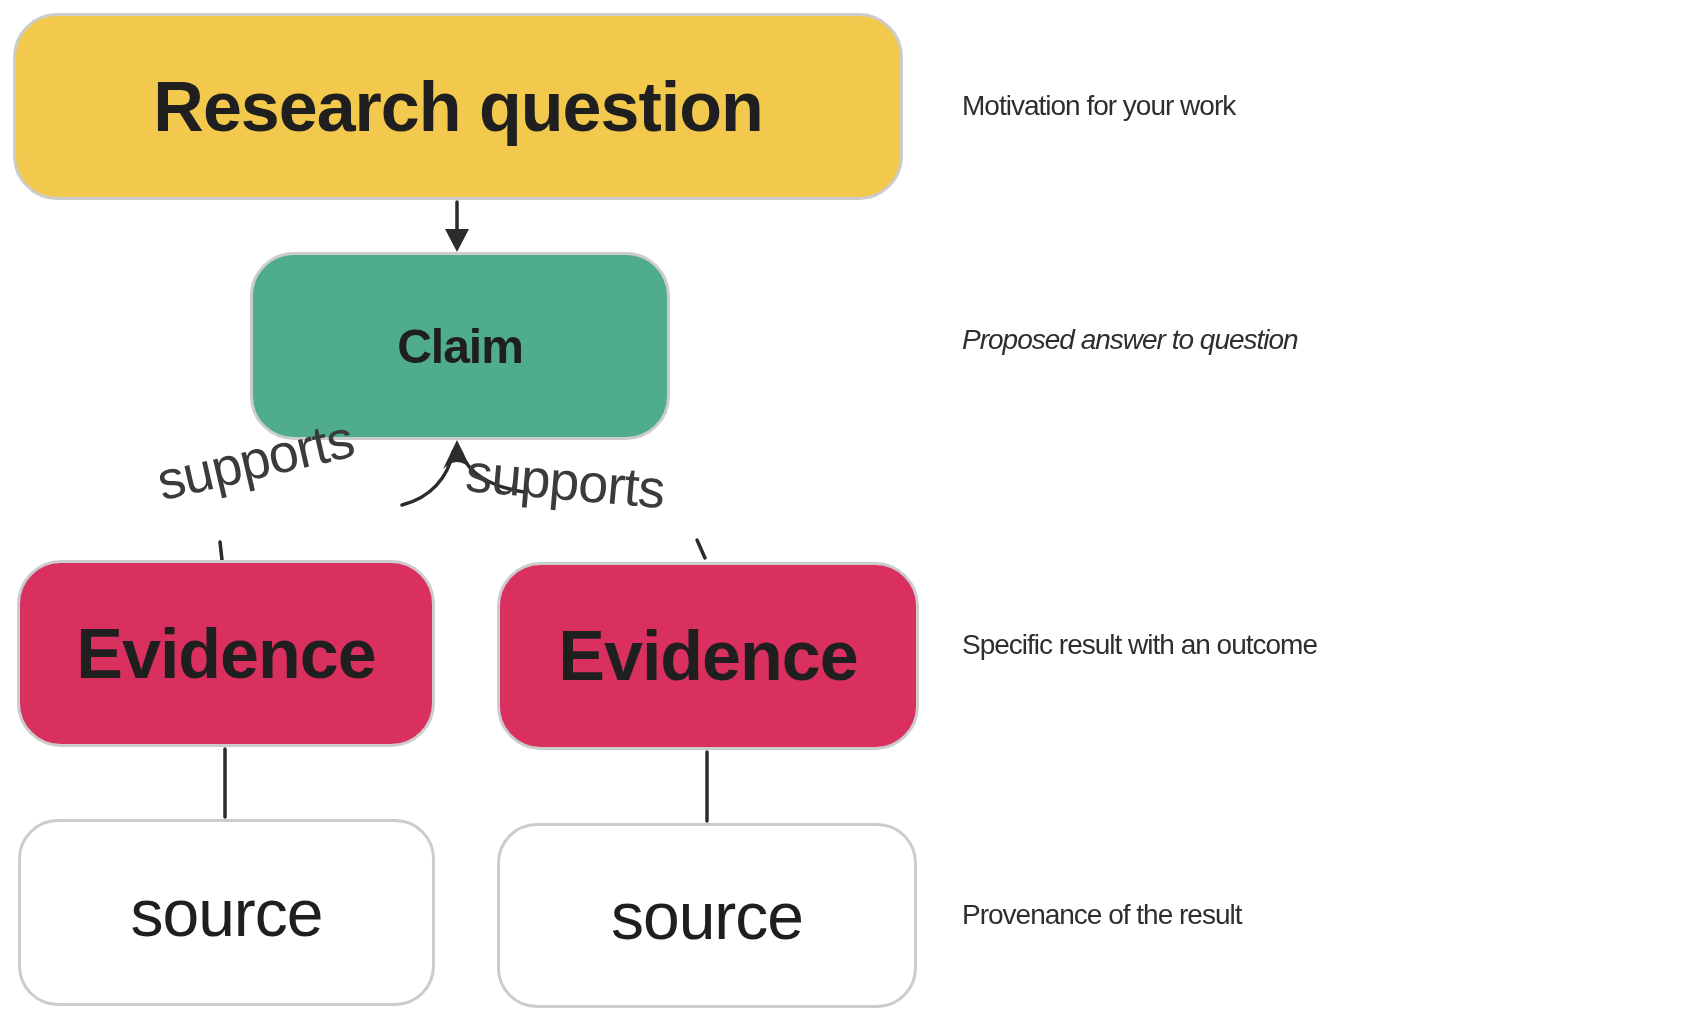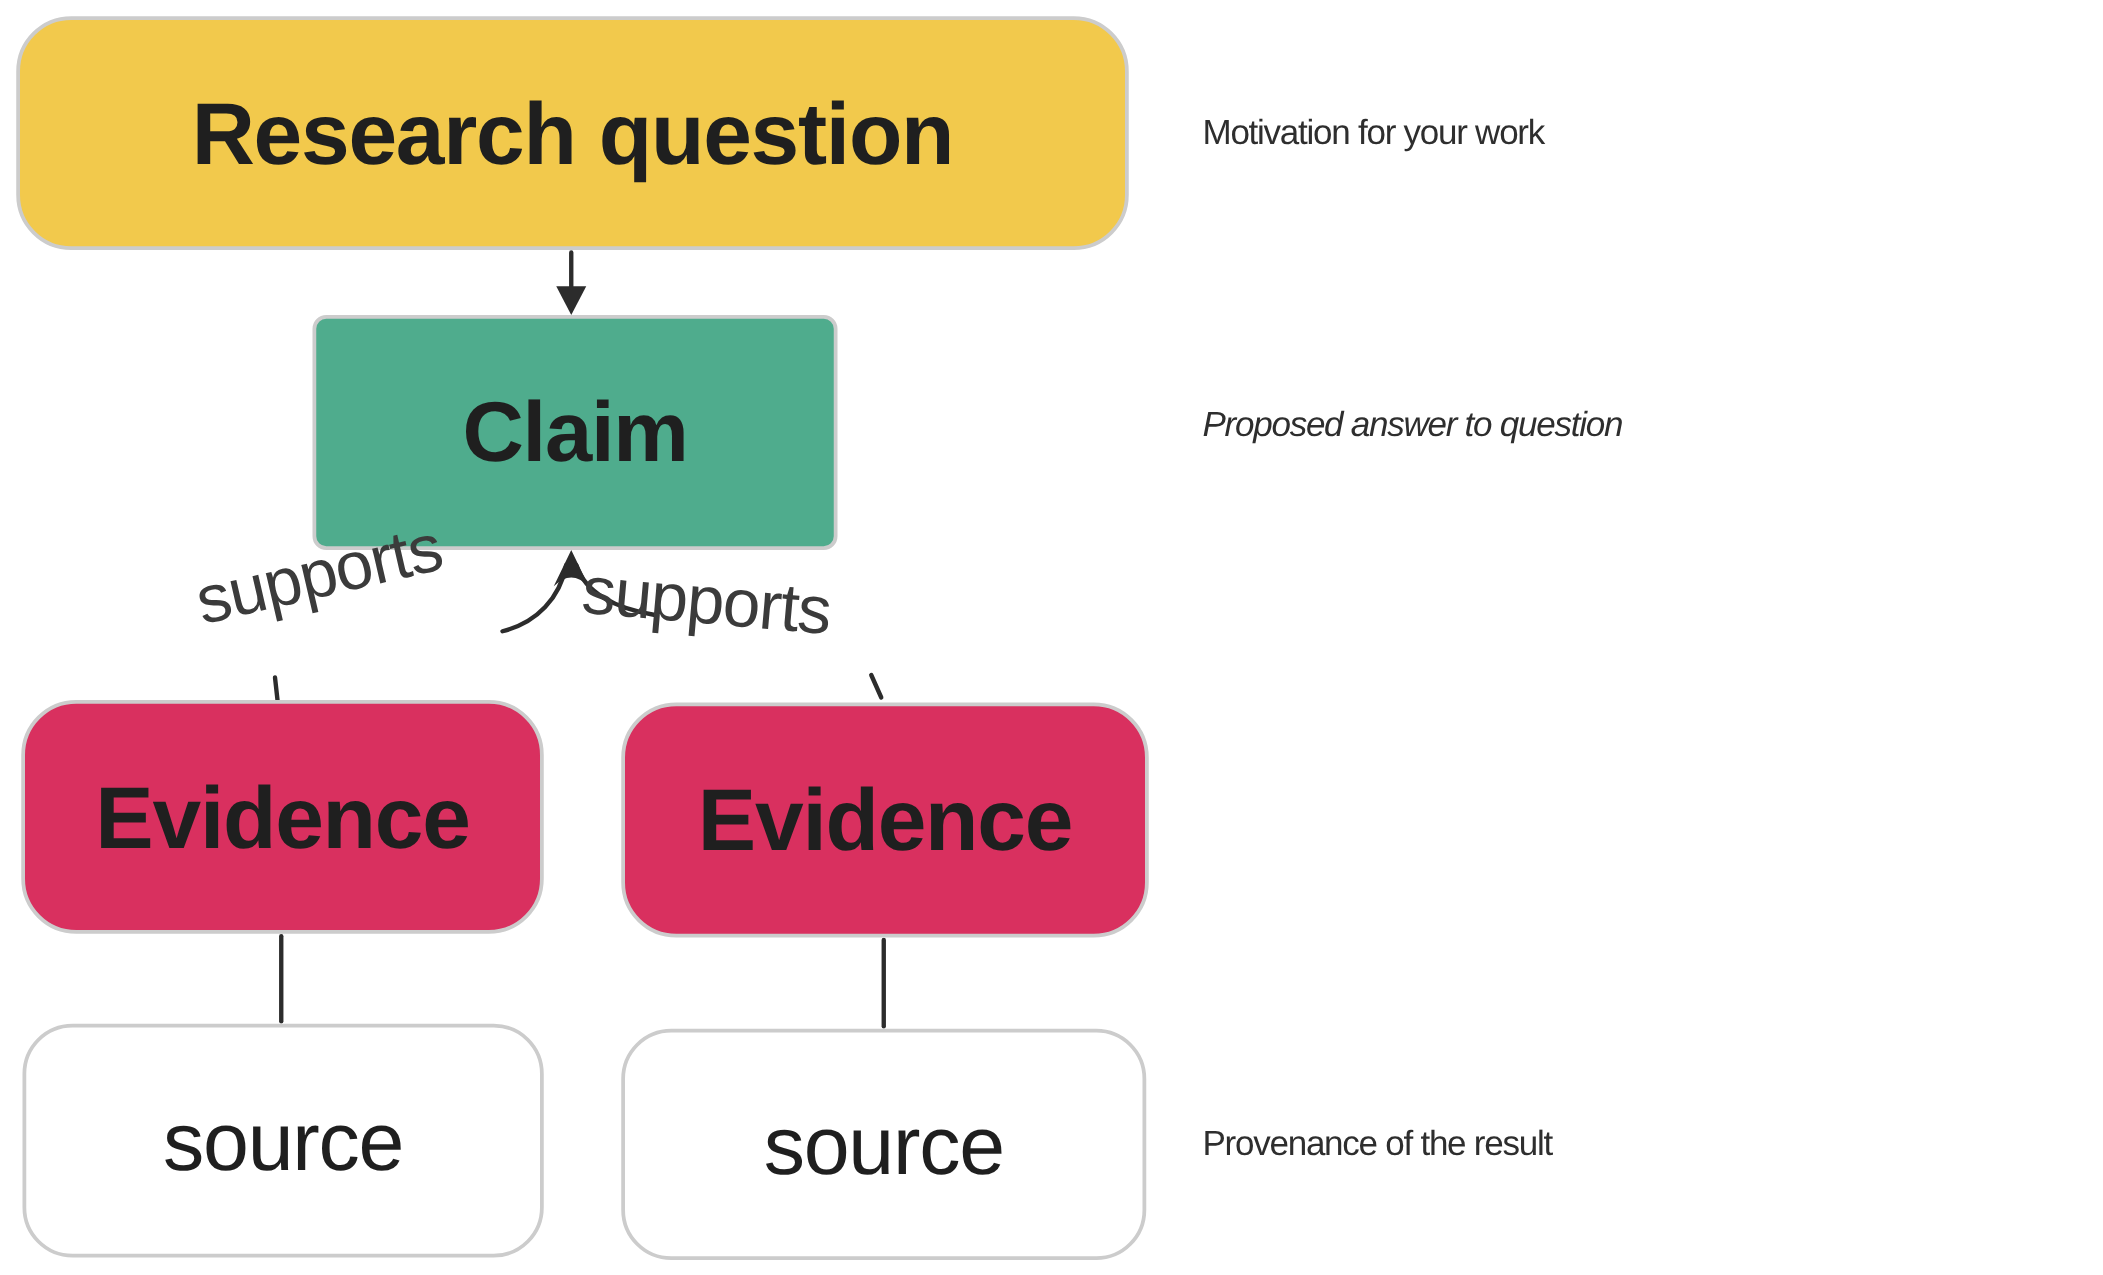--- a/index.html
+++ b/index.html
@@ -31,22 +31,21 @@
   .node.bold { font-weight: bold; }
 
   .node-research {
     left: 13px; top: 13px; width: 890px; height: 187px;
     background: var(--yellow, #F2C94C);
     font-size: 70px;
   }
   .node-claim {
     left: 250px; top: 252px; width: 420px; height: 188px;
     background: var(--green, #4FAC8D);
-    font-size: 68px;
-    border-radius: 11px;
+    font-size: 48px;
   }
   .node-evidence-left {
     left: 17px; top: 560px; width: 418px; height: 187px;
     background: var(--pink, #D9305F);
     font-size: 70px;
   }
   .node-evidence-right {
     left: 497px; top: 562px; width: 422px; height: 188px;
     background: var(--pink, #D9305F);
     font-size: 70px;
@@ -167,16 +166,17 @@
   </div>
 
   <div class="edge-label edge-label-left">supports</div>
 
   <div class="edge-label edge-label-right">supports</div>
 
   <div class="annotation annotation-1">Motivation for your work</div>
 
   <div class="annotation annotation-2">Proposed answer to question</div>
 
+  <div class="annotation annotation-3">Specific result with an outcome</div>
 
   <div class="annotation annotation-4">Provenance of the result</div>
 
 </div>
 
 </body></html>

